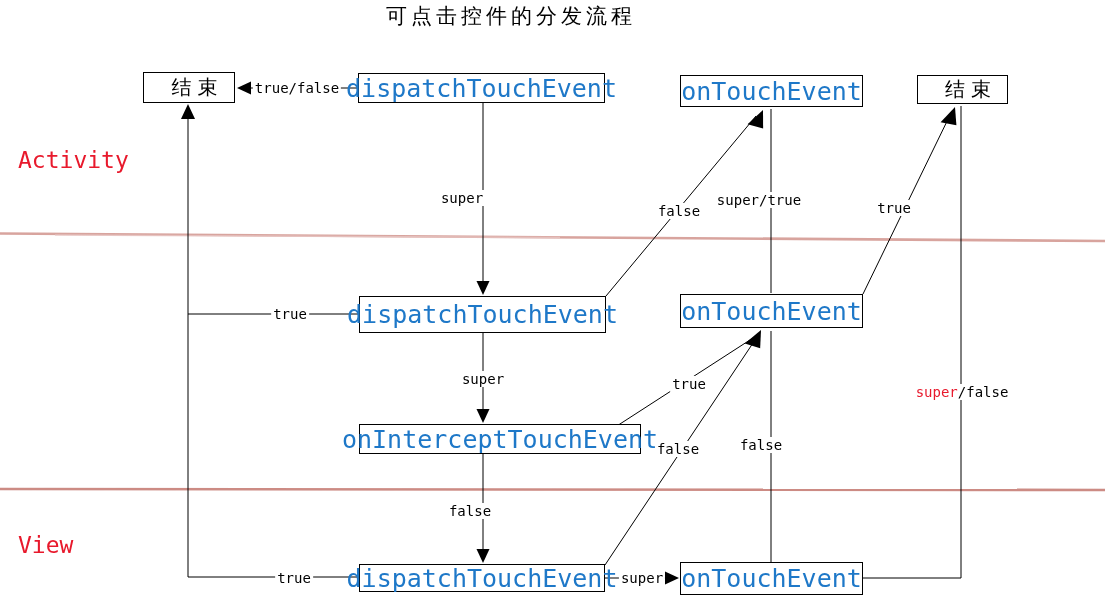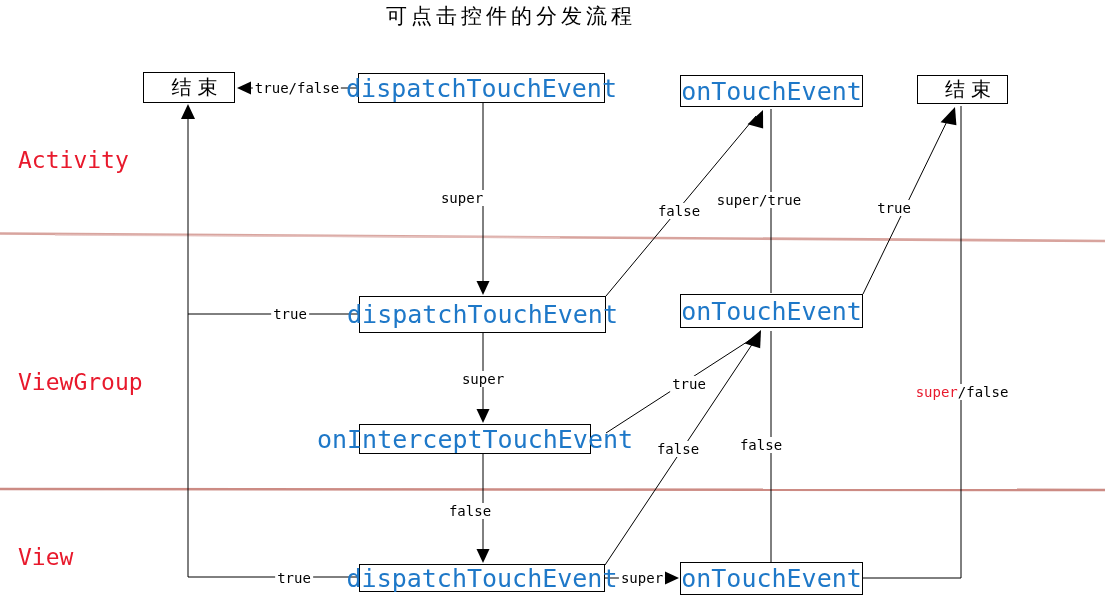--- a/index.html
+++ b/index.html
@@ -119,30 +119,29 @@
         </g>
       <g transform="translate(761,330) rotate(25)">
           <polygon class="ah" points="0,0 -9,19 7,17"></polygon>
         </g>
     </g>
   </svg>
 
   <div class="title">可点击控件的分发流程</div>
 
   <div class="layer-label" style="left:18px;top:147px">Activity</div>
-  <div class="layer-label" style="left:18px;top:369px">ViewGroup</div>
-  <div class="layer-label" style="left:18px;top:544px">View</div>
+  <div class="layer-label" style="left:18px;top:532px">View</div>
 
   <div class="node cn" style="left:143px;top:72px;width:92px;height:31px">结束</div>
   <div class="node" style="left:358px;top:73px;width:247px;height:30px">dispatchTouchEvent</div>
   <div class="node" style="left:680px;top:75px;width:183px;height:32px">onTouchEvent</div>
   <div class="node cn" style="left:917px;top:75px;width:91px;height:29px">结束</div>
   <div class="node" style="left:359px;top:296px;width:247px;height:37px">dispatchTouchEvent</div>
   <div class="node" style="left:680px;top:294px;width:183px;height:34px">onTouchEvent</div>
-  <div class="node" style="left:359px;top:424px;width:232px;height:30px">onInterceptTouchEvent</div>
+  <div class="node" style="left:359px;top:424px;width:282px;height:30px">onInterceptTouchEvent</div>
   <div class="node" style="left:359px;top:564px;width:246px;height:28px">dispatchTouchEvent</div>
   <div class="node" style="left:680px;top:562px;width:183px;height:33px">onTouchEvent</div>
 
   <div class="edge-label" style="left:297px;top:88px">true/false</div>
   <div class="edge-label" style="left:462px;top:198px">super</div>
   <div class="edge-label" style="left:290px;top:314px">true</div>
   <div class="edge-label" style="left:483px;top:379px">super</div>
   <div class="edge-label" style="left:679px;top:211px">false</div>
   <div class="edge-label" style="left:759px;top:200px">super/true</div>
   <div class="edge-label" style="left:894px;top:208px">true</div>

